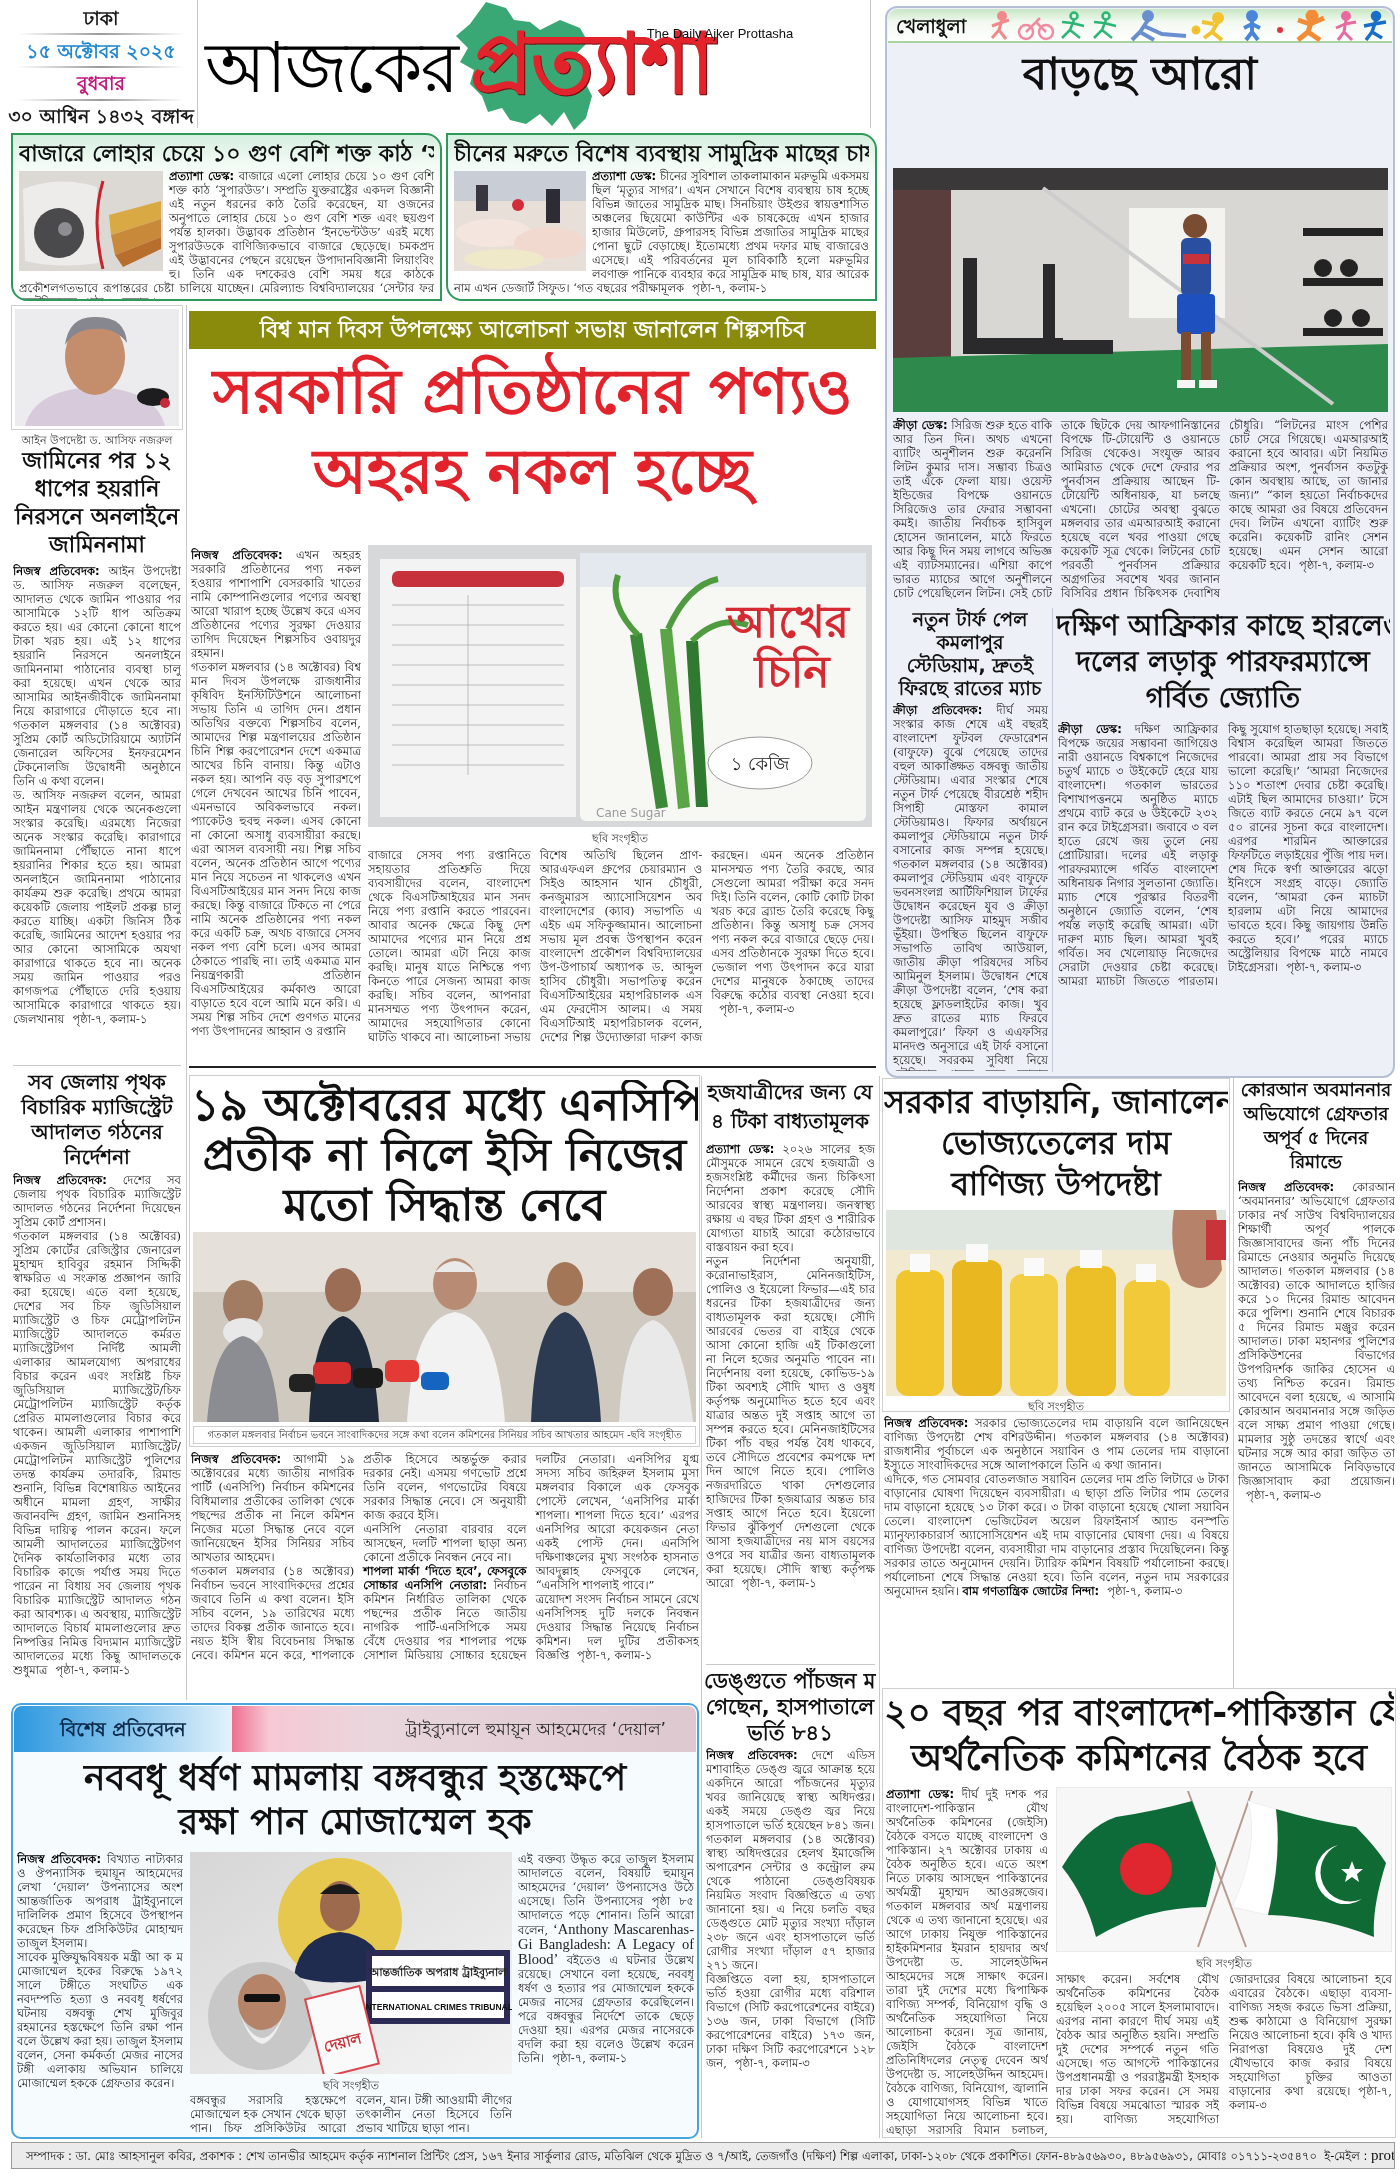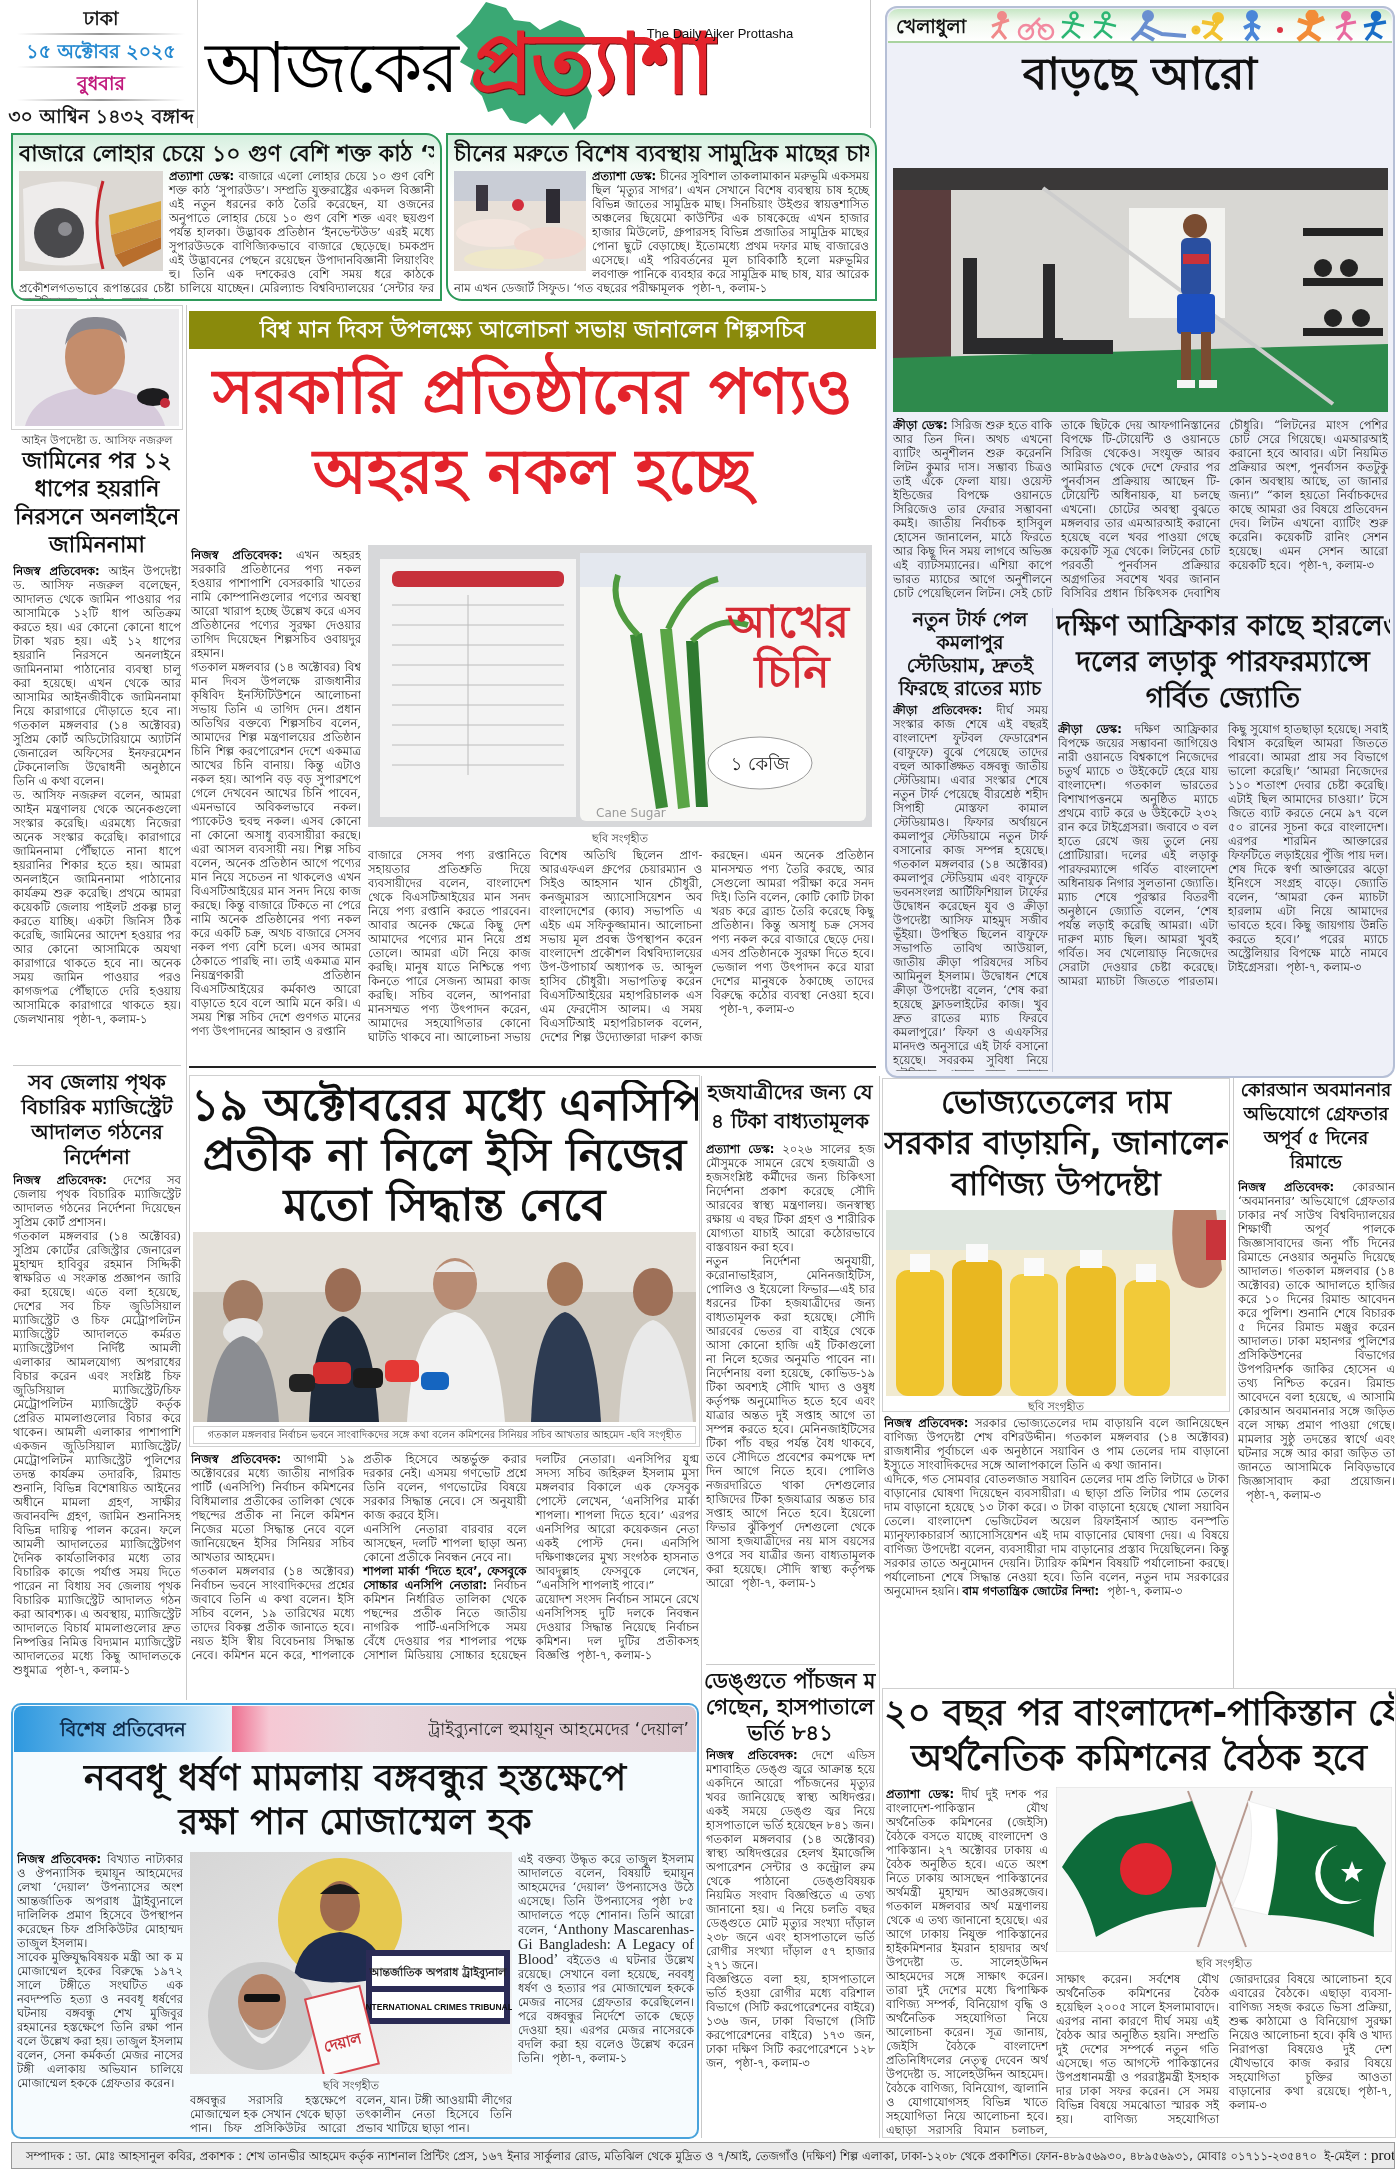--- a/index.html
+++ b/index.html
@@ -35,21 +35,21 @@
 .kicker{left:189px;top:311px;width:687px;height:38px;background:var(--olive);color:#fff;font-size:22px;font-weight:bold;text-align:center;line-height:38px;white-space:nowrap;overflow:hidden;}
 .lead-hl{left:189px;top:352px;width:687px;height:172px;color:var(--red);font-size:62px;line-height:80px;}
 .lead-hl span{color:var(--red);}
 
 .sports{left:885px;top:6px;width:510px;height:1072px;border:2px solid #b5bfd6;border-radius:12px;background:var(--sportsbg);}
 .sports-head{left:888px;top:9px;width:504px;height:34px;border-radius:10px 10px 0 0;background:linear-gradient(180deg,#c6e6c4 0,#f2f9f0 40%,#ffffff 100%);border-bottom:2px solid #a9d39f;}
 .sports-label{left:896px;top:12px;font-size:19px;font-weight:bold;color:#111;white-space:nowrap;}
 
 .special{left:11px;top:1703px;width:688px;height:436px;border:2px solid var(--special);border-radius:10px;background:#f6fbfe;}
 .tab1{left:14px;top:1706px;width:218px;height:46px;border-radius:8px 0 0 0;background:linear-gradient(90deg,#2d98df 0,#8cc8ef 55%,#e3f2fb 100%);font-size:19px;font-weight:bold;color:#0d2a4a;text-align:center;line-height:46px;white-space:nowrap;}
-.tab2{left:232px;top:1706px;width:464px;height:46px;border-radius:0 8px 0 0;background:linear-gradient(90deg,#ee6f90 0,#f6c8d4 8%,#e9d6dc 30%,#dcc8ce 100%);font-size:17px;color:#2a2a2a;text-align:right;padding-right:7px;line-height:46px;white-space:nowrap;overflow:hidden;}
+.tab2{left:232px;top:1706px;width:464px;height:46px;border-radius:0 8px 0 0;background:linear-gradient(90deg,#ee6f90 0,#f6c8d4 8%,#e9d6dc 30%,#dcc8ce 100%);font-size:17px;color:#2a2a2a;text-align:right;padding-right:30px;line-height:46px;white-space:nowrap;overflow:hidden;}
 .footer{left:11px;top:2142px;width:1384px;height:27px;background:#ebebeb;border:1px solid #9a9a9a;font-size:11.5px;line-height:25px;padding-left:14px;white-space:nowrap;overflow:hidden;color:#111;}
 .footer .mail{font-family:"Liberation Serif",serif;font-size:15px;}
 .boxed{border:1px solid #cfcfcf;}
 .eng-quote{font-family:"Liberation Serif",serif;font-size:14.5px;line-height:15px;}
 </style>
 </head>
 <body>
 
 <div class="a date-block">
   <div class="line">ঢাকা</div>
@@ -352,22 +352,22 @@
 </div>
 <div class="a txt" style="left:706px;top:1748px;width:169px;height:388px">
   <p><b>নিজস্ব প্রতিবেদক:</b> <span>দেশে এডিস মশাবাহিত ডেঙ্গু জ্বরে আক্রান্ত হয়ে একদিনে আরো পাঁচজনের মৃত্যুর খবর জানিয়েছে স্বাস্থ্য অধিদপ্তর। একই সময়ে ডেঙ্গু জ্বর নিয়ে হাসপাতালে ভর্তি হয়েছেন ৮৪১ জন।</span></p>
   <p><span>গতকাল মঙ্গলবার (১৪ অক্টোবর) স্বাস্থ্য অধিদপ্তরের হেলথ ইমার্জেন্সি অপারেশন সেন্টার ও কন্ট্রোল রুম থেকে পাঠানো ডেঙ্গুবিষয়ক নিয়মিত সংবাদ বিজ্ঞপ্তিতে এ তথ্য জানানো হয়। এ নিয়ে চলতি বছর ডেঙ্গুতে মোট মৃত্যুর সংখ্যা দাঁড়াল ২৩৮ জনে এবং হাসপাতালে ভর্তি রোগীর সংখ্যা দাঁড়াল ৫৭ হাজার ২৭১ জনে।</span></p>
   <p><span>বিজ্ঞপ্তিতে বলা হয়, হাসপাতালে ভর্তি হওয়া রোগীর মধ্যে বরিশাল বিভাগে (সিটি করপোরেশনের বাইরে) ১৩৬ জন, ঢাকা বিভাগে (সিটি করপোরেশনের বাইরে) ১৭৩ জন, ঢাকা দক্ষিণ সিটি করপোরেশনে ১২৮ জন,</span><span class="jump">পৃষ্ঠা-৭, কলাম-৩</span></p>
 </div>
 <div class="vrule" style="left:879px;top:1076px;height:1062px"></div>
 
 <div class="a boxed" style="left:882px;top:1078px;width:348px;height:334px"></div>
 <div class="a hl" style="left:884px;top:1082px;width:344px;height:126px;font-size:32px;line-height:41px">
+  <span>সরকার বাড়ায়নি, জানালেন</span>
   <span>ভোজ্যতেলের দাম</span>
-  <span>সরকার বাড়ায়নি, জানালেন</span>
   <span>বাণিজ্য উপদেষ্টা</span>
 </div>
 <svg class="a" style="left:886px;top:1210px;width:340px;height:186px" viewBox="0 0 340 186">
   <rect width="340" height="186" fill="#f1ead0"></rect>
   <rect width="340" height="40" fill="#dfe6df"></rect>
   <g>
       <rect x="10" y="60" width="48" height="126" rx="12" fill="#f0c52e"></rect>
       <rect x="24" y="44" width="20" height="18" fill="#fafafa"></rect>
     </g>
   <g>

